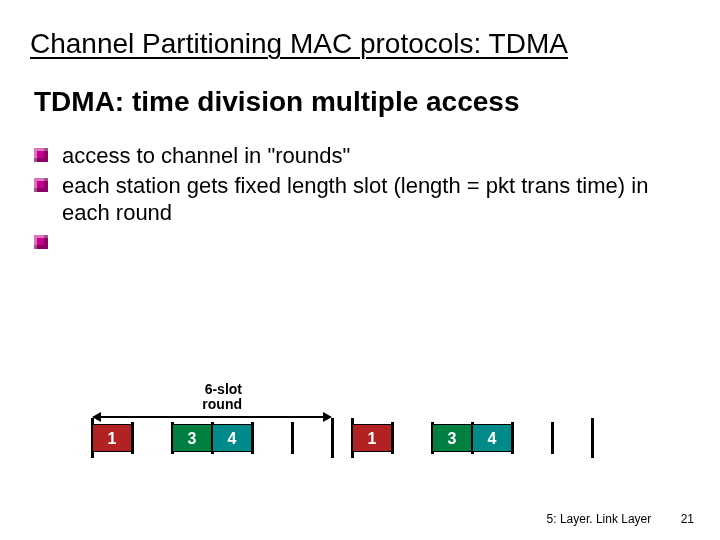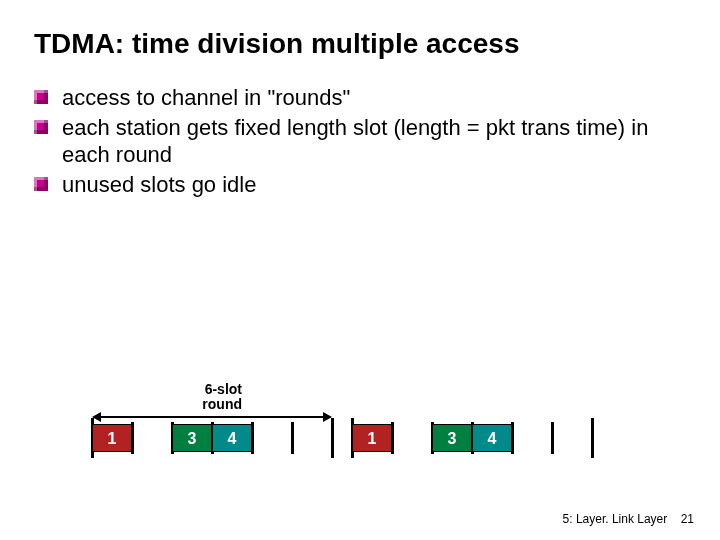--- a/index.html
+++ b/index.html
@@ -128,32 +128,33 @@
   .footer {
     position: absolute;
     bottom: 14px;
     right: 26px;
     font-family: Arial, sans-serif;
     font-size: 12px;
     color: #000;
   }
   .footer .pagenum {
     display: inline-block;
-    margin-left: 10px;
+    margin-left: 26px;
   }
 </style>
 </head>
 <body>
 
 <div class="slide">
+  <h1 class="title">Channel Partitioning MAC protocols: TDMA</h1>
   <div class="subtitle">TDMA: time division multiple access</div>
   <ul class="bullets" id="bullet-list">
       <li><span class="sqbullet"></span><span>access to channel in "rounds"</span></li>
       <li><span class="sqbullet"></span><span>each station gets fixed length slot (length = pkt trans time) in each round</span></li>
-      <li><span class="sqbullet"></span><span>unused slots go idle</span></li>
+      <li><span class="sqbullet"></span></li>
     </ul>
 
   <div class="diagram" id="diagram">
       <div class="frame-label" style="left: 90px;"><span>6-slot</span><br><span>round</span></div>
       <div class="arrow-wrap" style="left: 0px; width: 240px;">
         <div class="arrow-head left"></div>
         <div class="arrow-line"></div>
         <div class="arrow-head right"></div>
       </div>
       <div class="track">

